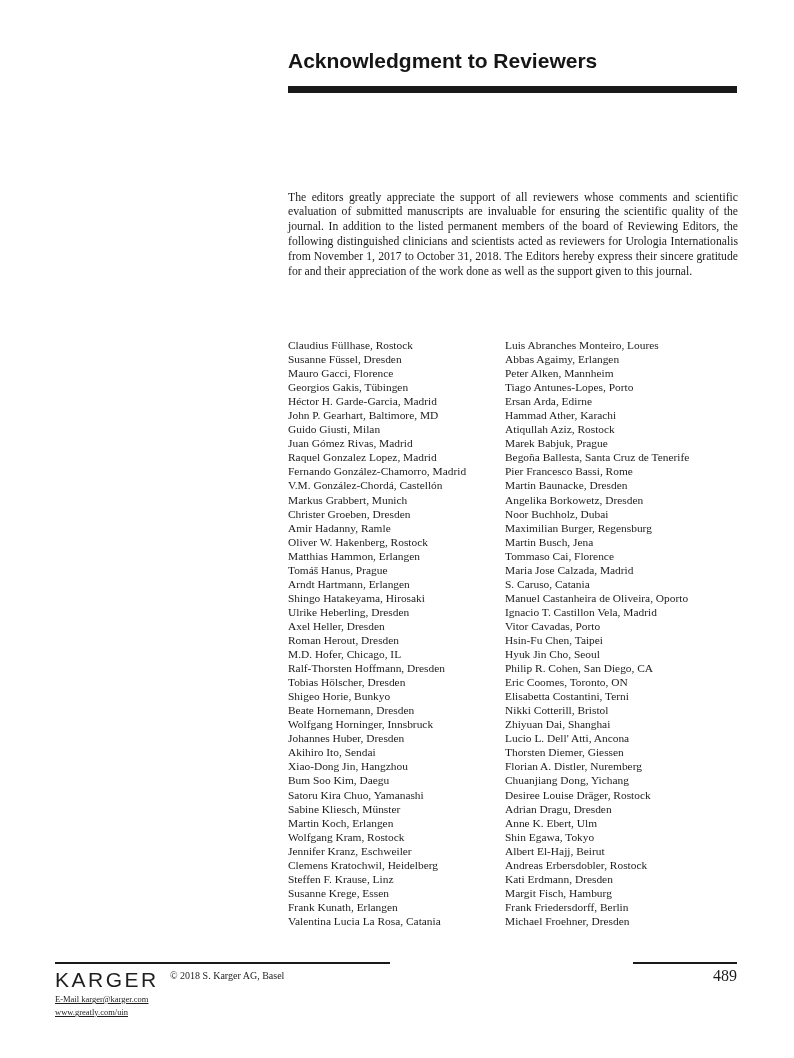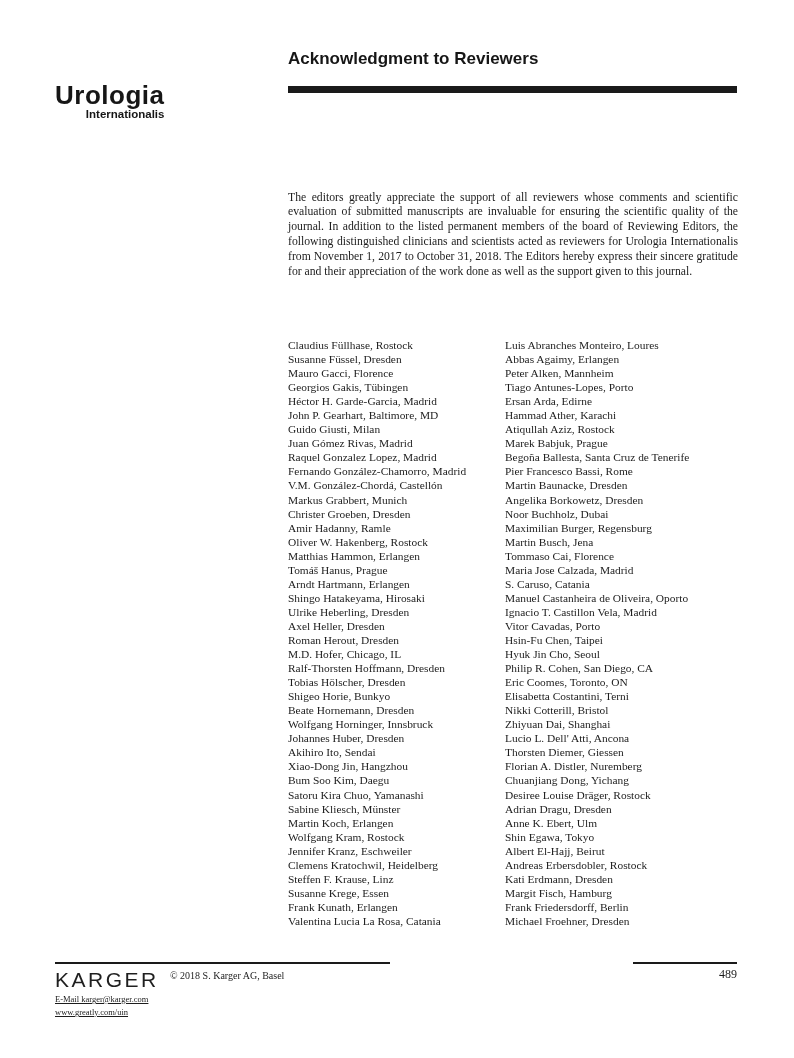--- a/index.html
+++ b/index.html
@@ -40,21 +40,21 @@
     line-height: 13px;
     color: #161616;
     margin-top: 0px;
   }
   .article-title {
     position: absolute;
     left: 288px;
     top: 49px;
     font-family: "Liberation Sans", sans-serif;
     font-weight: bold;
-    font-size: 17px;
+    font-size: 21px;
     color: #161616;
   }
   .title-rule {
     position: absolute;
     left: 288px;
     top: 86px;
     width: 449px;
     height: 7px;
     background: #1a1a1a;
   }
@@ -123,42 +123,38 @@
     top: 970px;
     font-size: 10px;
     color: #1c1c1c;
   }
   .page-number {
     position: absolute;
     left: 633px;
     top: 967px;
     width: 104px;
     text-align: right;
-    font-size: 12px;
+    font-size: 16px;
     color: #1c1c1c;
   }
   .contact-block {
     position: absolute;
     left: 55px;
     top: 993px;
     font-size: 8.5px;
     line-height: 13px;
     color: #1c1c1c;
     text-decoration: underline;
   }
 </style>
 </head>
 <body>
 
 <div class="page">
 
-  <div class="logo-block">
-    <div class="logo-title">Urologia</div>
-    <div class="logo-subtitle">Internationalis</div>
-  </div>
 
   <div class="article-title">Acknowledgment to Reviewers</div>
   <div class="title-rule"></div>
 
   <p class="intro"><span>The editors greatly appreciate the support of all reviewers whose comments and scientific evaluation of submitted manuscripts are invaluable for ensuring the scientific quality of the journal. In addition to the listed permanent members of the board of Reviewing Editors, the following distinguished clinicians and scientists acted as reviewers for </span><span class="journal-italic">Urologia Internationalis</span><span> from November 1, 2017 to October 31, 2018. The Editors hereby express their sincere gratitude for and their appreciation of the work done as well as the support given to this journal.</span></p>
 
   <div class="reviewer-columns">
     <div class="reviewer-col right">
         <div class="reviewer">Claudius Füllhase, Rostock</div>
         <div class="reviewer">Susanne Füssel, Dresden</div>

